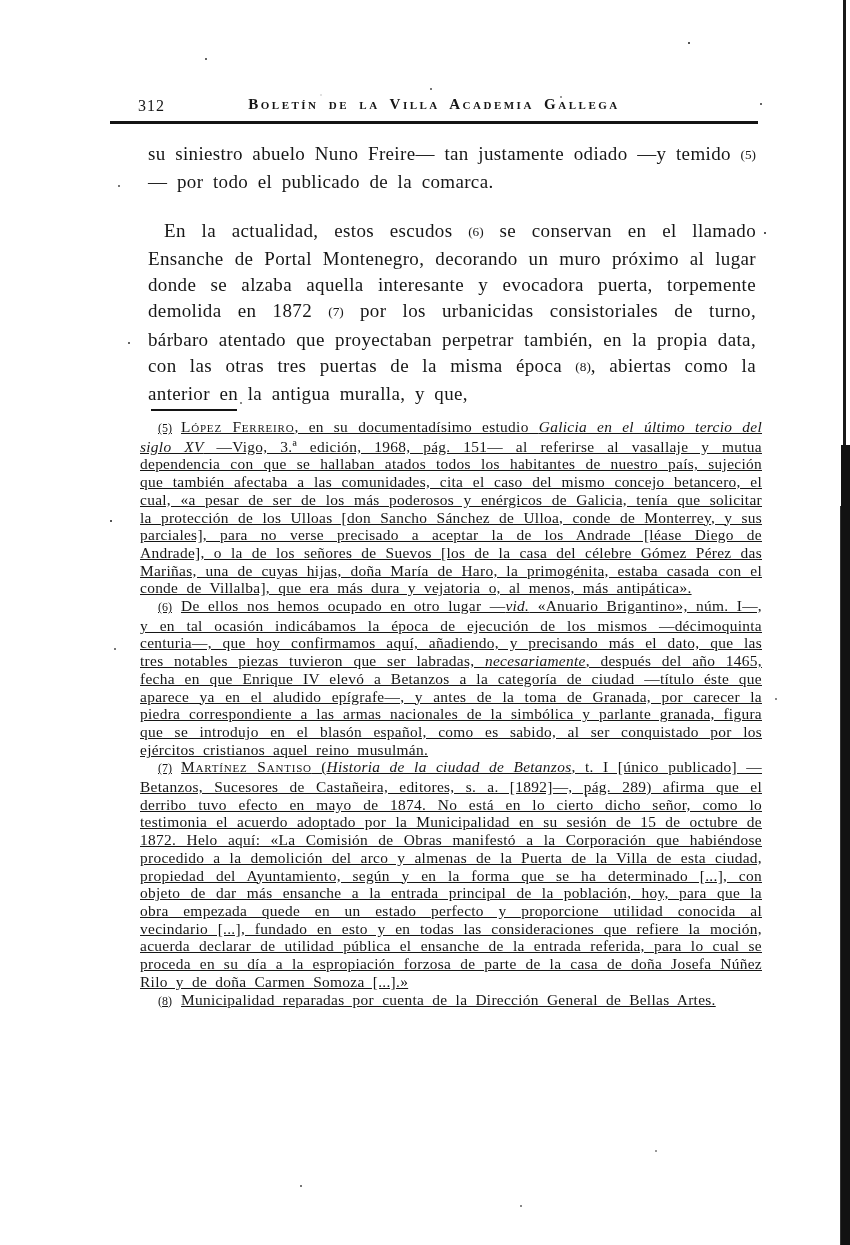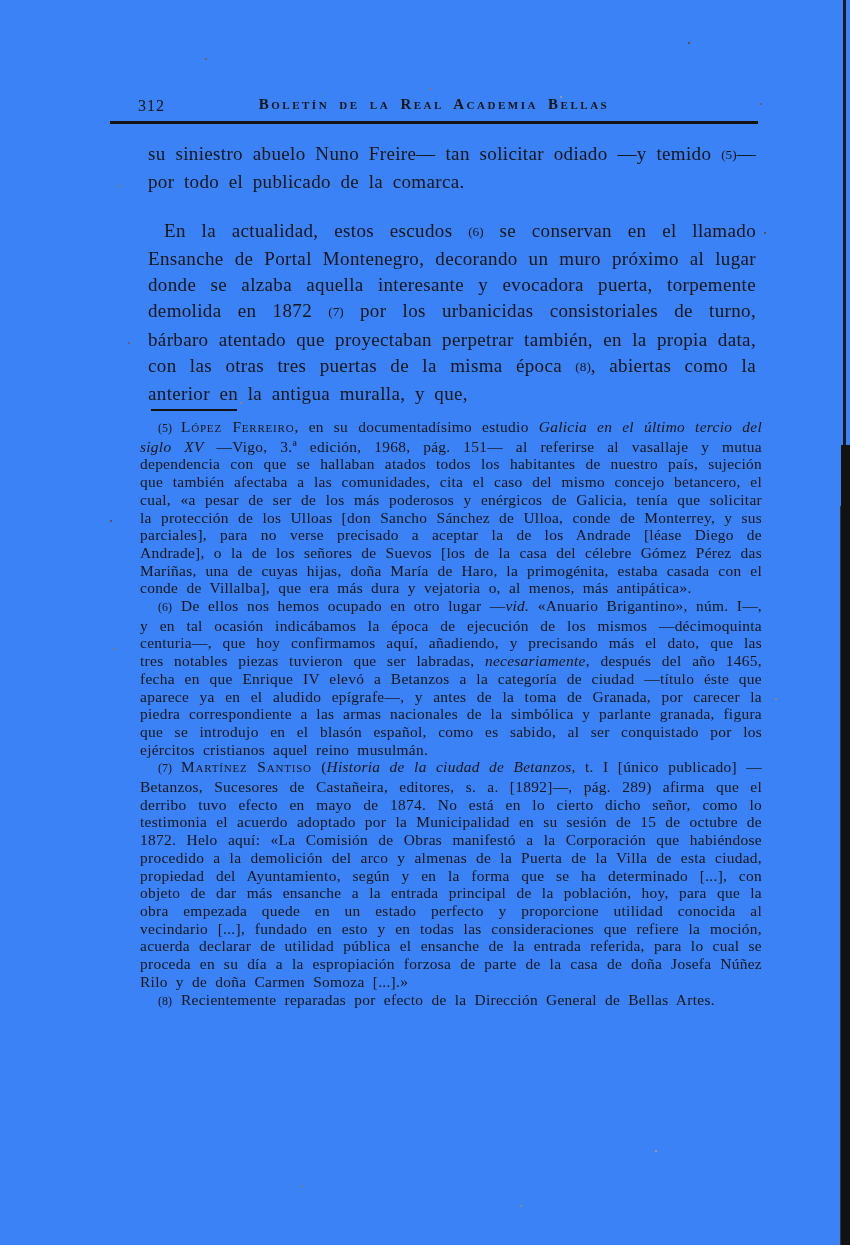--- a/index.html
+++ b/index.html
@@ -1,21 +1,21 @@
 <!DOCTYPE html>
 <html lang="es"><head>
 <meta charset="utf-8">
 <style>
   html, body { margin: 0; padding: 0; background: #e8e8e6; }
   .page {
     position: relative;
     width: 850px;
     height: 1245px;
     margin: 0 auto;
-    background: #3b82f6;
+    background: #ffffff;
     overflow: hidden;
     font-family: "Liberation Serif", "DejaVu Serif", serif;
     color: #161616;
   }
 
   
   .running-head {
     position: absolute;
     top: 96px;
     left: 110px;
@@ -84,20 +84,21 @@
   .footnotes {
     position: absolute;
     top: 418px;
     left: 140px;
     width: 622px;
     font-size: 15.4px;
     line-height: 17.7px;
     text-align: justify;
     letter-spacing: 0.3px;
     word-spacing: 4px;
+    text-decoration: underline;
   }
   .footnotes p { margin: 0; text-indent: 18px; }
   .fn-marker {
     font-size: 0.78em;
     letter-spacing: 0;
     margin-right: 9px;
   }
   .sc { font-variant: small-caps; letter-spacing: 0.8px; }
   .it { font-style: italic; }
 
@@ -130,35 +131,35 @@
       240px 402px 0 0 #888, 585px 795px 0 0 #555;
   }
 </style>
 </head>
 <body>
 
 <div class="page">
 
   <div class="running-head">
     <span class="pageno">312</span>
-    <span class="journal">Boletín de la Real Academia Bellas</span>
+    <span class="journal">Boletín de la Villa Academia Gallega</span>
   </div>
   <div class="head-rule"></div>
 
   <div class="body-text">
-    <p><span>su siniestro abuelo Nuno Freire— tan solicitar odiado —y temido </span><span class="fn-ref">(5)</span><span>— por todo el publicado de la comarca.</span></p>
+    <p><span>su siniestro abuelo Nuno Freire— tan justamente odiado —y temido </span><span class="fn-ref">(5)</span><span>— por todo el publicado de la comarca.</span></p>
     <p><span>En la actualidad, estos escudos </span><span class="fn-ref">(6)</span><span> se conservan en el llamado Ensanche de Portal Montenegro, decorando un muro próximo al lugar donde se alzaba aquella interesante y evocadora puerta, torpemente demolida en 1872 </span><span class="fn-ref">(7)</span><span> por los urbanicidas consistoriales de turno, bárbaro atentado que proyectaban perpetrar también, en la propia data, con las otras tres puertas de la misma época </span><span class="fn-ref">(8)</span><span>, abiertas como la anterior en la antigua muralla, y que,</span></p>
   </div>
 
   <div class="fn-rule"></div>
 
   <div class="footnotes">
     <p><span class="fn-marker">(5)</span><span class="sc">López Ferreiro</span><span>, en su documentadísimo estudio </span><span class="it">Galicia en el último tercio del siglo XV</span><span> —Vigo, 3.ª edición, 1968, pág. 151— al referirse al vasallaje y mutua dependencia con que se hallaban atados todos los habitantes de nuestro país, sujeción que también afectaba a las comunidades, cita el caso del mismo concejo betancero, el cual, «a pesar de ser de los más poderosos y enérgicos de Galicia, tenía que solicitar la protección de los Ulloas [don Sancho Sánchez de Ulloa, conde de Monterrey, y sus parciales], para no verse precisado a aceptar la de los Andrade [léase Diego de Andrade], o la de los señores de Suevos [los de la casa del célebre Gómez Pérez das Mariñas, una de cuyas hijas, doña María de Haro, la primogénita, estaba casada con el conde de Villalba], que era más dura y vejatoria o, al menos, más antipática».</span></p>
     <p><span class="fn-marker">(6)</span><span>De ellos nos hemos ocupado en otro lugar —</span><span class="it">vid.</span><span> «Anuario Brigantino», núm. I—, y en tal ocasión indicábamos la época de ejecución de los mismos —décimoquinta centuria—, que hoy confirmamos aquí, añadiendo, y precisando más el dato, que las tres notables piezas tuvieron que ser labradas, </span><span class="it">necesariamente</span><span>, después del año 1465, fecha en que Enrique IV elevó a Betanzos a la categoría de ciudad —título éste que aparece ya en el aludido epígrafe—, y antes de la toma de Granada, por carecer la piedra correspondiente a las armas nacionales de la simbólica y parlante granada, figura que se introdujo en el blasón español, como es sabido, al ser conquistado por los ejércitos cristianos aquel reino musulmán.</span></p>
     <p><span class="fn-marker">(7)</span><span class="sc">Martínez Santiso</span><span> (</span><span class="it">Historia de la ciudad de Betanzos</span><span>, t. I [único publicado] —Betanzos, Sucesores de Castañeira, editores, s. a. [1892]—, pág. 289) afirma que el derribo tuvo efecto en mayo de 1874. No está en lo cierto dicho señor, como lo testimonia el acuerdo adoptado por la Municipalidad en su sesión de 15 de octubre de 1872. Helo aquí: «La Comisión de Obras manifestó a la Corporación que habiéndose procedido a la demolición del arco y almenas de la Puerta de la Villa de esta ciudad, propiedad del Ayuntamiento, según y en la forma que se ha determinado [...], con objeto de dar más ensanche a la entrada principal de la población, hoy, para que la obra empezada quede en un estado perfecto y proporcione utilidad conocida al vecindario [...], fundado en esto y en todas las consideraciones que refiere la moción, acuerda declarar de utilidad pública el ensanche de la entrada referida, para lo cual se proceda en su día a la espropiación forzosa de parte de la casa de doña Josefa Núñez Rilo y de doña Carmen Somoza [...].»</span></p>
-    <p><span class="fn-marker">(8)</span><span>Recientemente reparadas por efecto de la Dirección General de Bellas Artes.</span></p>
+    <p><span class="fn-marker">(8)</span><span>Municipalidad reparadas por cuenta de la Dirección General de Bellas Artes.</span></p>
   </div>
 
   <div class="scan-bar-top"></div>
   <div class="scan-bar-bottom"></div>
   <div class="specks"></div>
 
 </div>
 
 </body></html>

